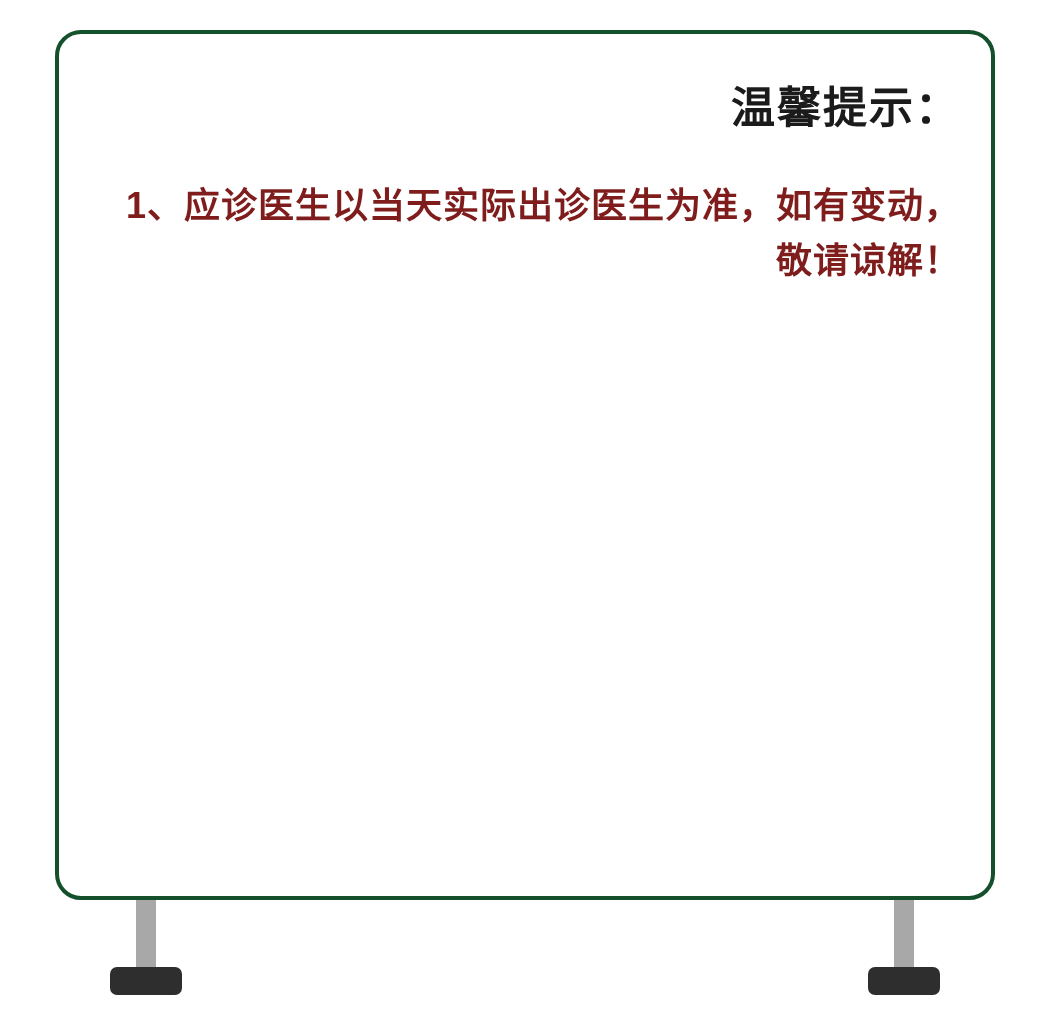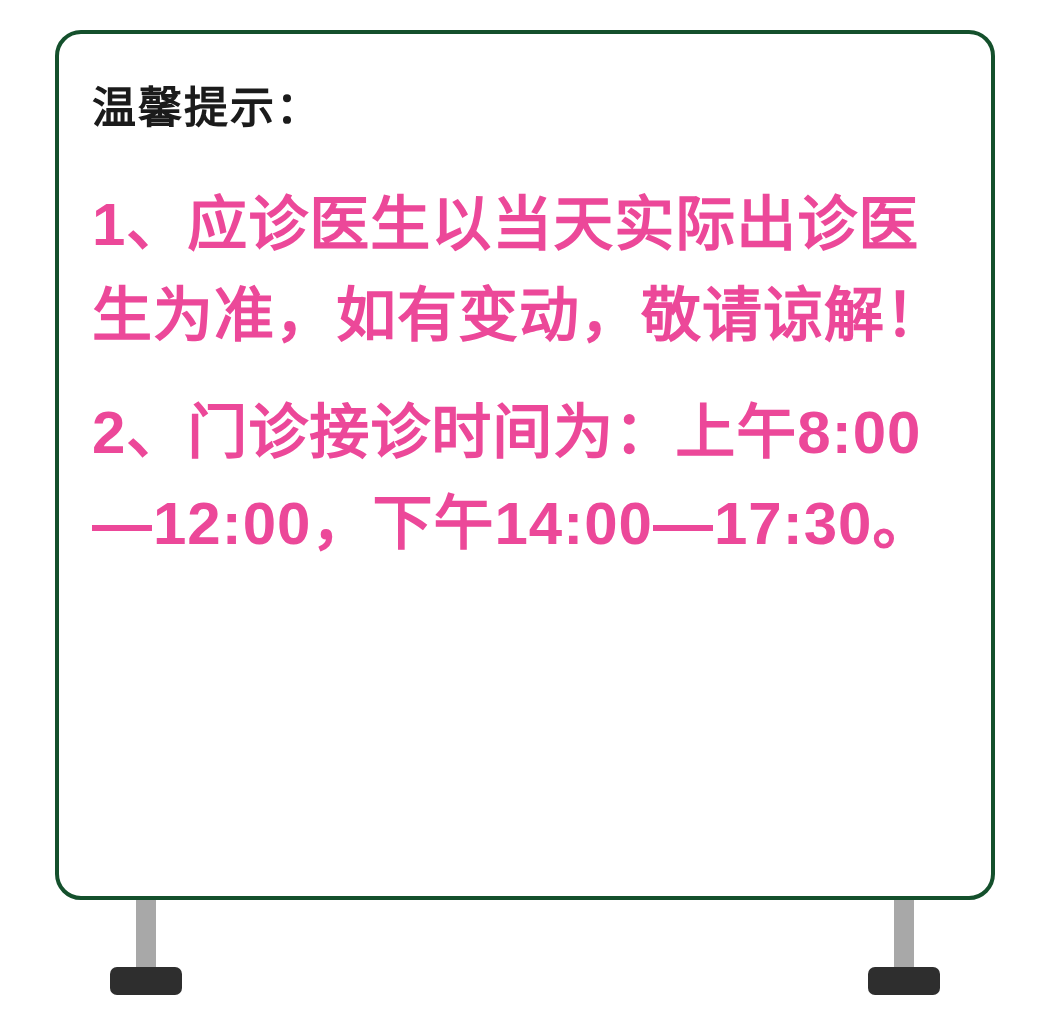--- a/index.html
+++ b/index.html
@@ -26,20 +26,21 @@
     position: absolute;
     left: 55px;
     top: 30px;
     width: 940px;
     height: 870px;
     box-sizing: border-box;
     border: 4px solid #14502c;
     border-radius: 26px;
     background: #ffffff;
     z-index: 3;
+    text-align: right;
   }
 
   .board-inner {
     position: absolute;
     left: 33px;
     top: 48px;
     right: 30px;
   }
 
   .notice-title {
@@ -52,23 +53,23 @@
     white-space: nowrap;
   }
 
   .notice-list {
     list-style: none;
     margin: 0;
     padding: 0;
   }
 
   .notice-item {
-    font-size: 60px;
+    font-size: 36px;
     font-weight: bold;
-    color: #ec4899;
+    color: #7f1d1d;
     line-height: 1.52;
     letter-spacing: 1px;
     margin: 0 0 26px 0;
   }
   .notice-item:last-child {
     margin-bottom: 0;
   }
 
   
   .leg {
@@ -121,21 +122,20 @@
 
 <div class="poster">
 
   <div class="board">
     <div class="board-inner">
 
       <div class="notice-title">温馨提示：</div>
 
       <ul class="notice-list">
         <li class="notice-item">1、应诊医生以当天实际出诊医生为准，如有变动，敬请谅解！</li>
-        <li class="notice-item">2、门诊接诊时间为：上午8:00—12:00，下午14:00—17:30。</li>
       </ul>
 
     </div>
   </div>
 
   <div class="leg leg-left">
     <div class="post"></div>
     <div class="cap-top"></div>
     <div class="cap-bottom"></div>
   </div>

